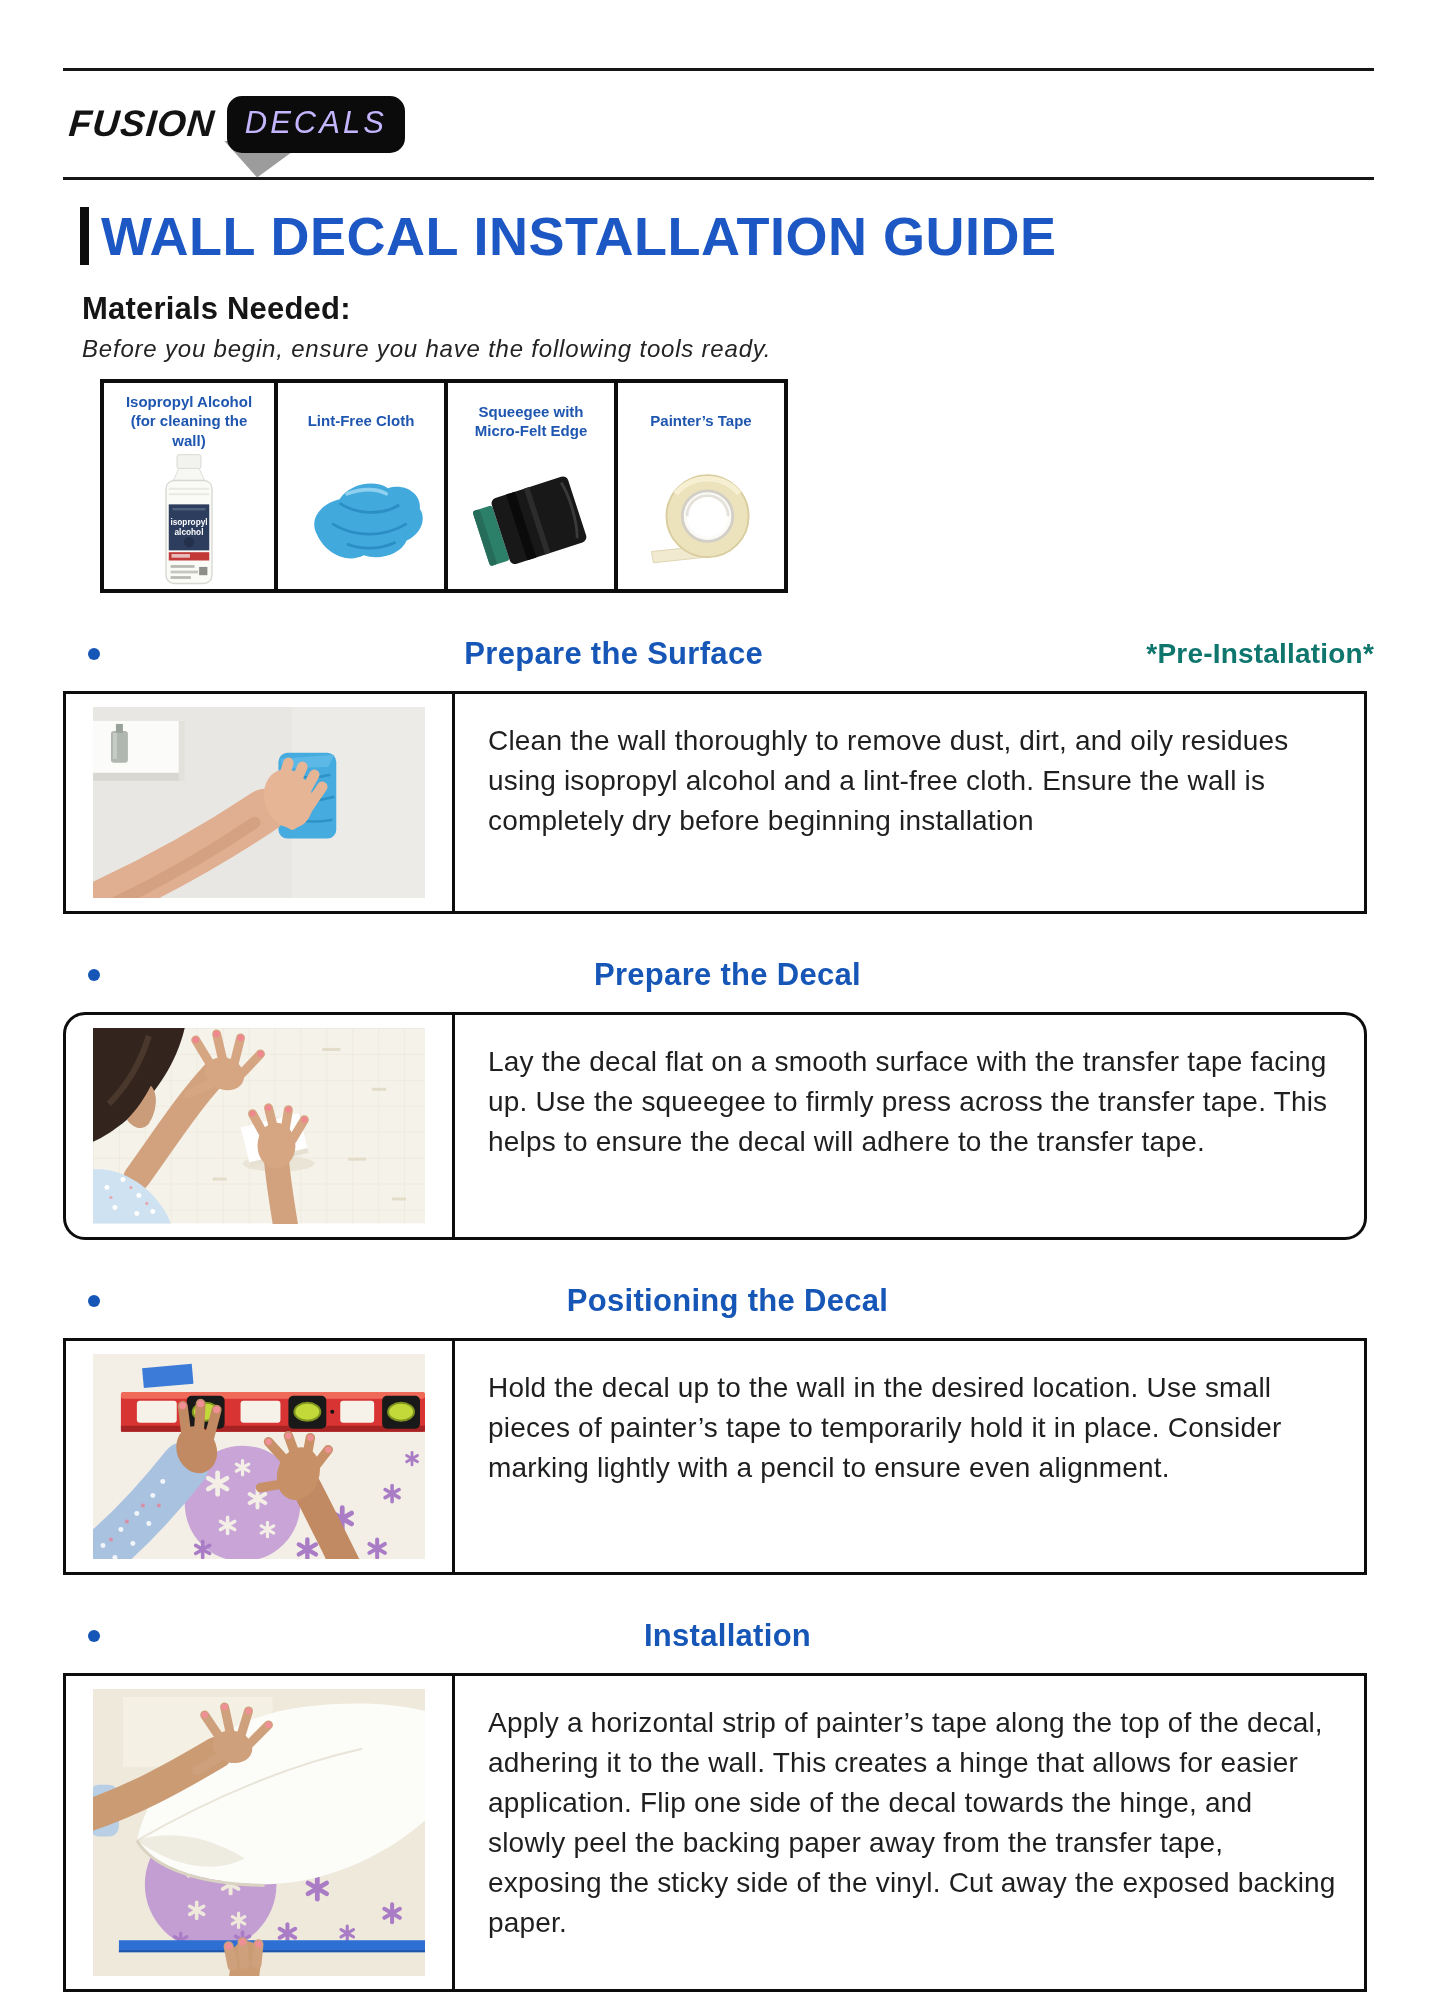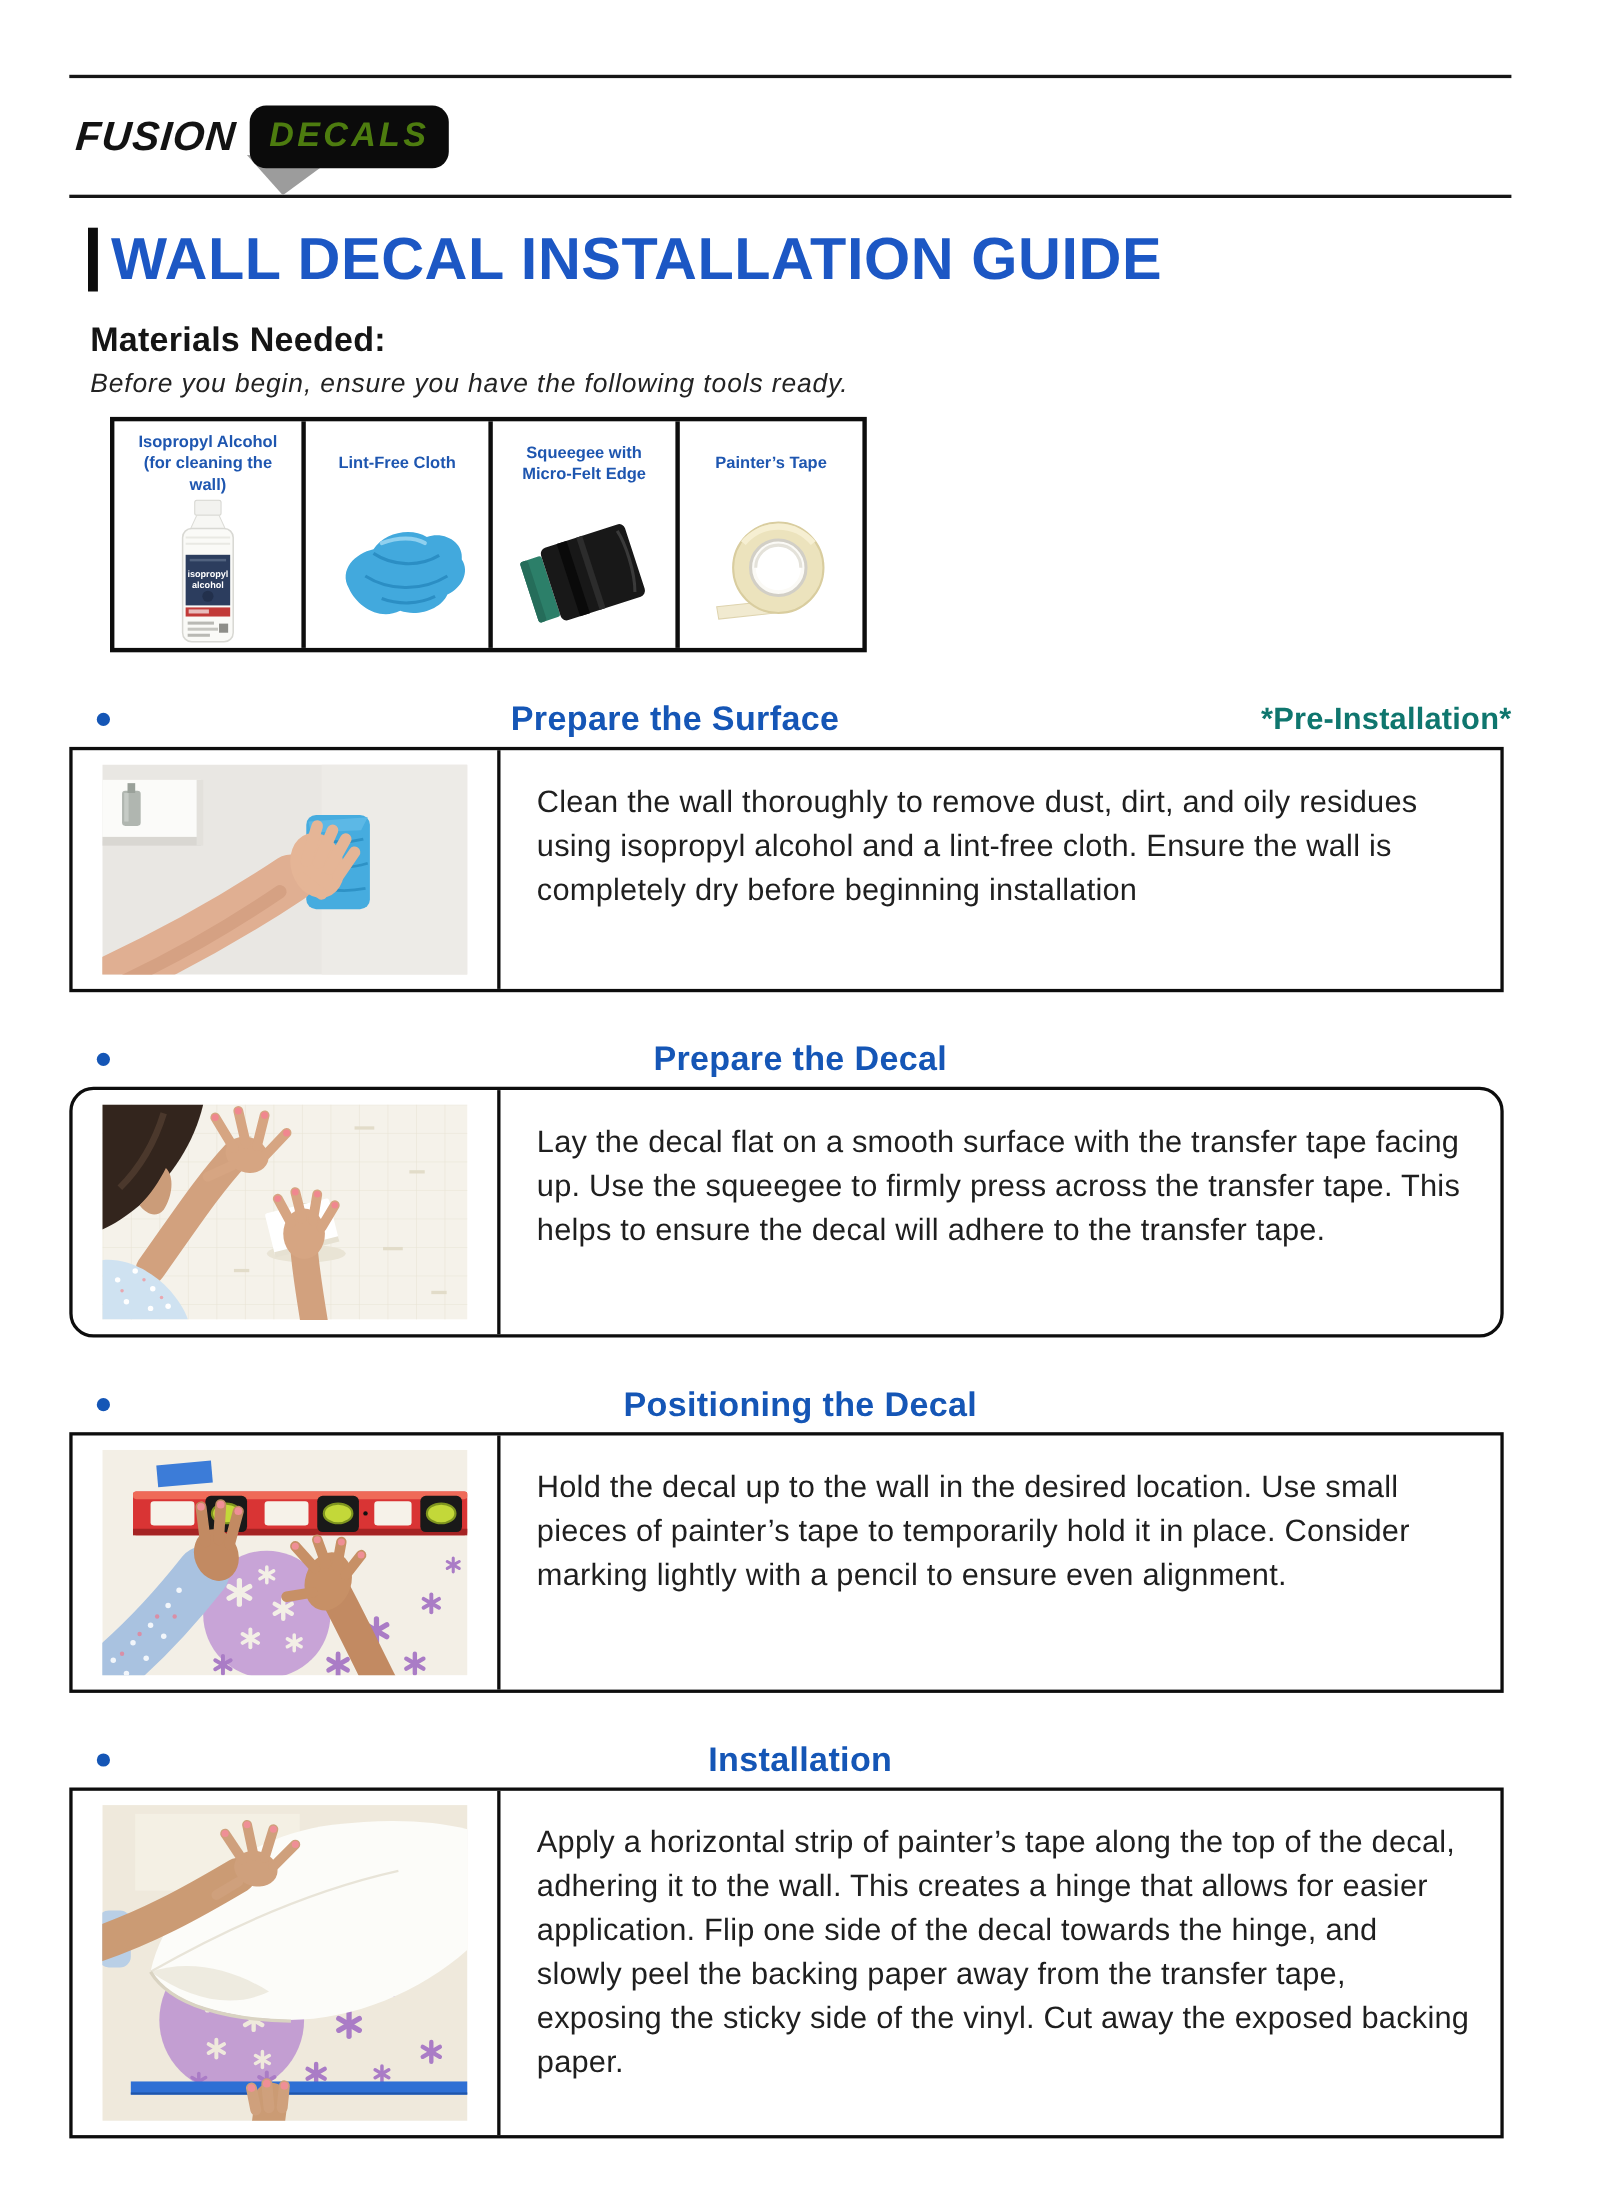--- a/index.html
+++ b/index.html
@@ -16,21 +16,21 @@
   .logo { position:relative; height:106px; display:flex; align-items:center; padding-left:6px; }
   .fusion {
     font-style:italic; font-weight:bold; font-size:37px; letter-spacing:1px;
     color:#131313; transform:skewX(-5deg); z-index:2;
   }
   .badge {
     margin-left:12px; background:#0b0b0b; border-radius:15px;
     padding:9px 18px 12px; position:relative; z-index:2;
   }
   .badge .badge-word {
-    font-style:italic; font-weight:bold; font-size:31px; letter-spacing:3px; color:#4d7c0f;
+    font-style:italic; font-weight:normal; font-size:31px; letter-spacing:3px; color:#c4b5fd;
   }
   .peel {
     position:absolute; left:158px; top:70px; width:86px; height:38px;
     background:#9c9c9c; clip-path:polygon(4% 0,100% 0,42% 96%); z-index:1;
   }
 
   
   .title-row { display:flex; align-items:center; margin-top:25px; }
   .title-bar { width:9px; height:58px; background:#0d0d0d; margin-left:17px; flex:0 0 auto; }
   .doc-title { margin:0 0 0 12px; font-size:54px; font-weight:bold; color:#1C57C4; letter-spacing:0.5px; white-space:nowrap; }
@@ -51,21 +51,21 @@
     padding:0 8px; min-height:60px; display:flex; align-items:center; justify-content:center;
   }
   .mat-img { flex:1; display:flex; align-items:center; justify-content:center; width:100%; padding-bottom:4px; }
 
   
   .sec { display:flex; align-items:center; margin:40px 0 0 25px; line-height:42px;justify-content:space-between; }
   .bullet { width:12px; height:12px; border-radius:50%; background:#1556B6; flex:0 0 auto; }
   .sec-title { margin-left:23px; font-size:31px; font-weight:bold; color:#1556B6; letter-spacing:0.3px; }
   .sec-note { margin-left:42px; font-size:28px; font-weight:bold; color:#0f766e; letter-spacing:0.2px; }
 
-  .box { margin-top:4px; border:3px solid #0d0d0d; display:flex; width:1304px; box-sizing:border-box; background:#fff; }
+  .box { margin-top:16px; border:3px solid #0d0d0d; display:flex; width:1304px; box-sizing:border-box; background:#fff; }
   .box-photo {
     flex:0 0 389px; border-right:3px solid #0d0d0d; box-sizing:border-box;
     display:flex; align-items:center; justify-content:center; padding:13px 27px;
   }
   .box-photo svg { width:100%; height:auto; display:block; }
   .box-text {
     flex:1; padding:27px 28px 22px 33px; font-size:28px; line-height:40px;
     letter-spacing:0.2px; color:#1f1f1f; box-sizing:border-box;
   }
   .box-s1 { min-height:218px; }

